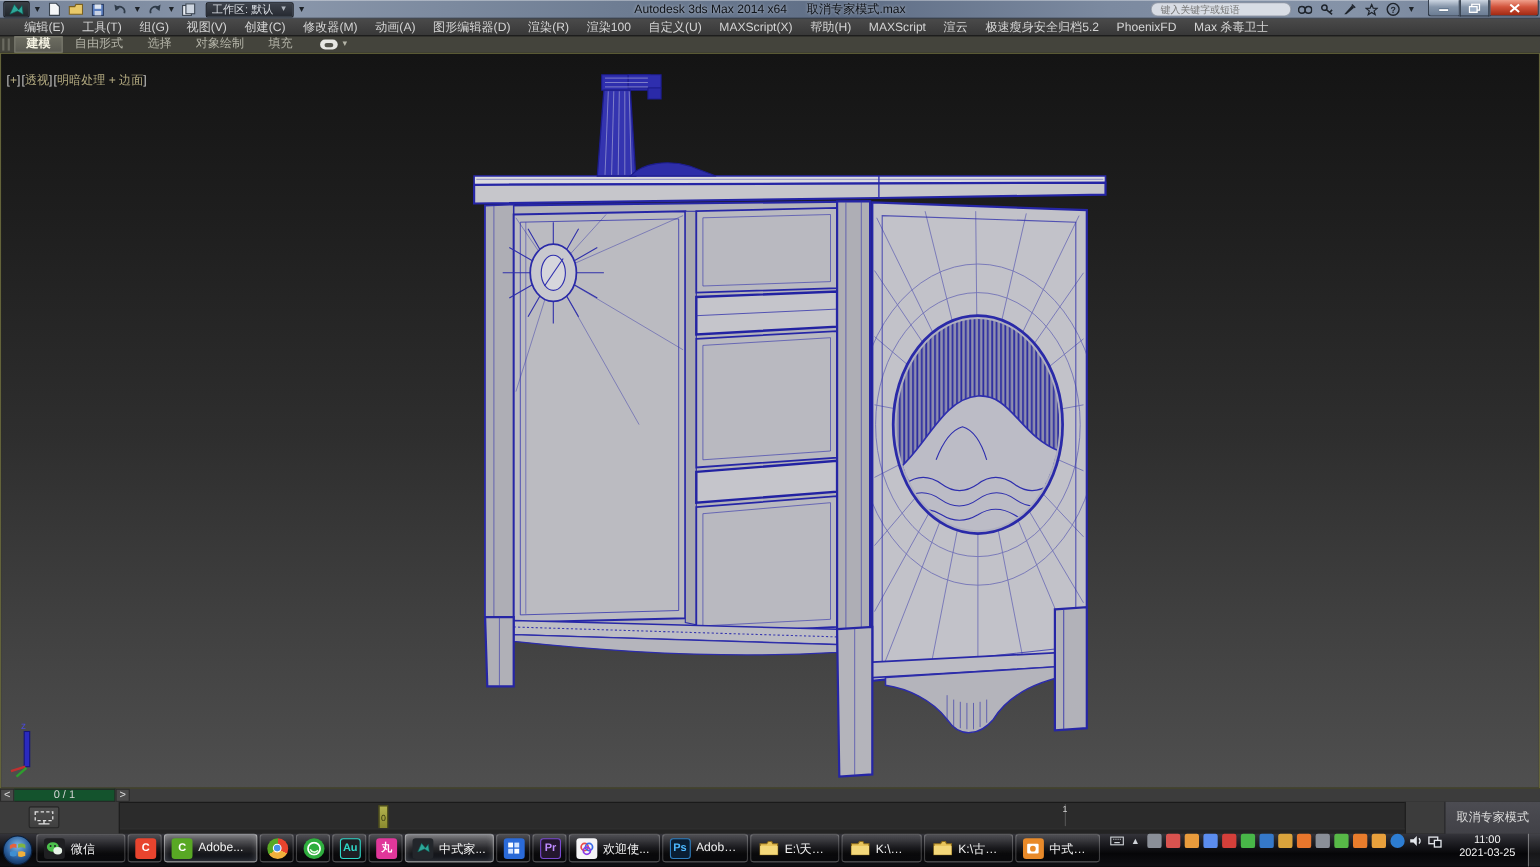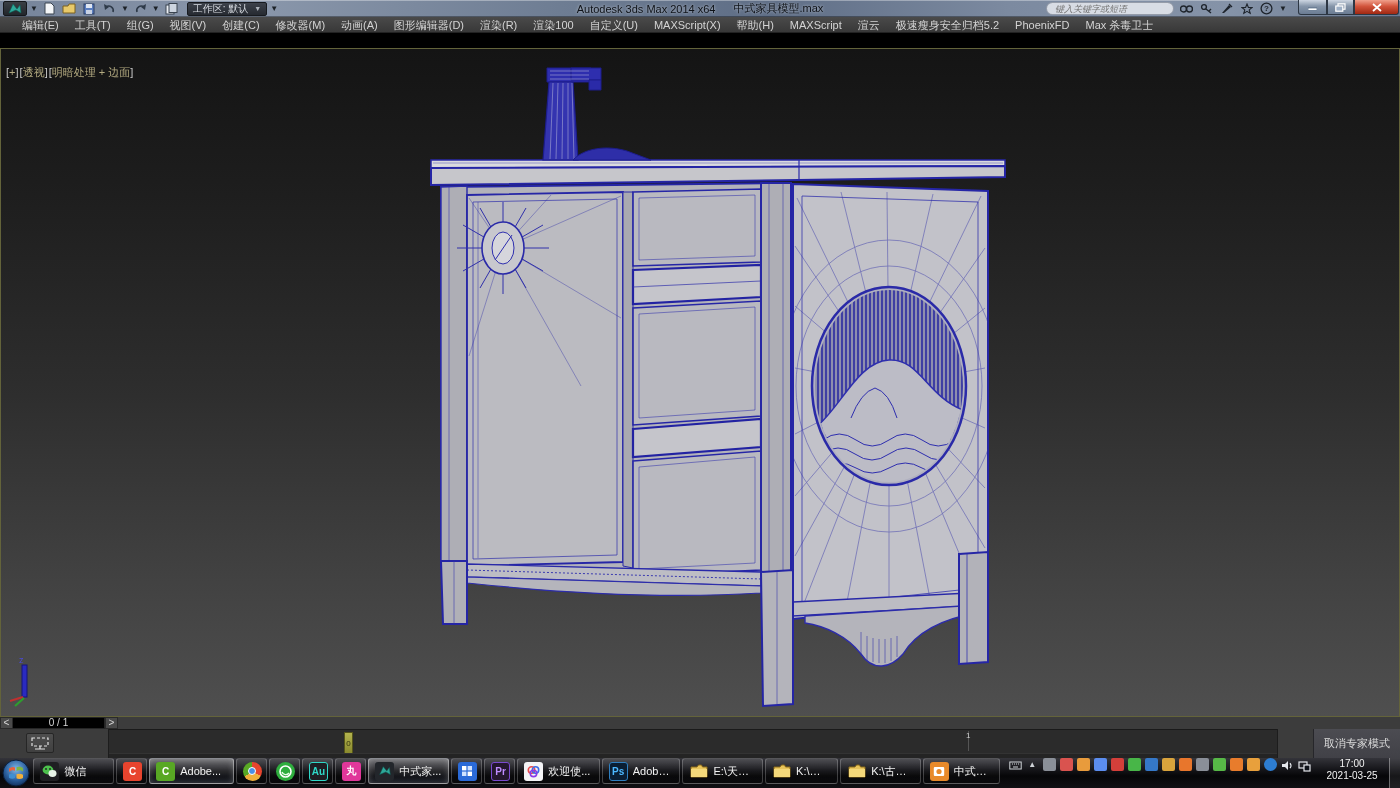--- a/index.html
+++ b/index.html
@@ -20,21 +20,21 @@
   .qat-btn svg { display:block; }
   .tb-caret { font-size:8px; color:#1c2127; }
   .workspace { height:14px; margin-left:4px; background:linear-gradient(#3d424b,#262a31);
     border:1px solid #171a1f; border-radius:2px; color:#d8dce2; font-size:10px;
     display:flex; align-items:center; gap:6px; padding:0 5px; }
   .tb-title { position:absolute; left:0; right:0; top:0; height:17px; display:flex;
     align-items:center; justify-content:center; gap:18px; pointer-events:none;
     font-size:11px; color:#0e1218; text-shadow:0 0 3px rgba(255,255,255,.55); }
   .tb-right { position:absolute; right:0; top:0; height:17px; display:flex; align-items:center; gap:5px; }
   .ic-search { width:128px; height:13px; border:1px solid #55607183; border-radius:7px;
-    background:rgba(235,238,243,.82); font-style:italic; font-size:9px; color:#6a7382;
+    background:rgba(235,238,243,.82); font-size:9px; color:#6a7382;
     padding:0 8px; outline:none; font-family:"Liberation Sans",sans-serif; }
   .ic-ico { width:15px; height:14px; display:flex; align-items:center; justify-content:center; }
   .winbtns { display:flex; margin-left:6px; margin-right:1px; align-self:flex-start; }
   .wbtn { height:15px; border:1px solid #2d3744; border-top:none; display:flex;
     align-items:center; justify-content:center; }
   .wbtn.min  { width:29px; border-radius:0 0 0 3px; background:linear-gradient(#cdd6e2,#8595a9 45%,#6b7c93); }
   .wbtn.max  { width:27px; background:linear-gradient(#cdd6e2,#8595a9 45%,#6b7c93); }
   .wbtn.close{ width:45px; border-radius:0 0 3px 0; background:linear-gradient(#f0a08c,#d2543c 45%,#a22s12 ); background:linear-gradient(#f0a08c,#d2543c 45%,#a02812); }
 
   
@@ -63,21 +63,21 @@
   .vp-label { position:absolute; left:5px; top:3px; font-size:11px; color:#c9c9c9; letter-spacing:0;margin-top:13px; }
   .vp-label .seg { margin-right:1px; }
   .vp-label .txt { color:#b3aa80; }
   #model-svg { position:absolute; left:420px; top:7px; }
   #axis-svg { position:absolute; left:6px; top:604px; }
 
   
   #timebar { position:absolute; left:0; top:717px; width:1400px; height:12px;
     background:#3c3c3c; display:flex; align-items:stretch; font-size:10px; color:#d6d6d6; }
   .t-btn { width:13px; background:#4a4a4a; border:1px solid #2a2a2a; text-align:center; line-height:10px; }
-  .t-frame { width:92px; background:#000000; border:1px solid #252525; border-left:none;
+  .t-frame { width:92px; background:#14532d; border:1px solid #252525; border-left:none;
     text-align:center; line-height:10px; }
 
   
   #trackrow { position:absolute; left:0; top:729px; width:1400px; height:29px; background:#3c3c3c; }
   .key-btn { position:absolute; left:26px; top:4px; width:28px; height:20px;
     background:linear-gradient(#4e4e4e,#404040); border:1px solid #262626; border-radius:2px;
     display:flex; align-items:center; justify-content:center; }
   .track-strip { position:absolute; left:108px; top:0; width:1170px; height:29px;
     background:#2b2b2b; border-left:1px solid #1d1d1d; border-right:1px solid #1d1d1d;
     box-shadow:inset 0 1px 0 #1a1a1a; }
@@ -174,21 +174,21 @@
       </div>
       <div class="workspace">
         <span>工作区: 默认</span>
         <span style="font-size:7px;color:#aeb4bc">▼</span>
       </div>
       <span class="tb-caret">▼</span>
     </div>
 
     <div class="tb-title">
       <span>Autodesk 3ds Max 2014 x64</span>
-      <span>中式家具模型.max</span>
+      <span>取消专家模式.max</span>
     </div>
 
     <div class="tb-right">
       <input class="ic-search" placeholder="键入关键字或短语" style="">
       <div class="ic-ico">
         <svg width="13" height="10" viewBox="0 0 13 10">
             <circle cx="3.5" cy="5" r="3" fill="none" stroke="#1e242c" stroke-width="1.4"></circle>
             <circle cx="9.5" cy="5" r="3" fill="none" stroke="#1e242c" stroke-width="1.4"></circle>
           </svg>
       </div>
@@ -251,20 +251,30 @@
     <span class="menu-item">自定义(U)</span>
     <span class="menu-item">MAXScript(X)</span>
     <span class="menu-item">帮助(H)</span>
     <span class="menu-item">MAXScript</span>
     <span class="menu-item">渲云</span>
     <span class="menu-item">极速瘦身安全归档5.2</span>
     <span class="menu-item">PhoenixFD</span>
     <span class="menu-item">Max 杀毒卫士</span>
   </nav>
 
+  <div id="ribbonbar">
+    <div class="grip"></div>
+    <span class="rtab active">建模</span>
+    <span class="rtab">自由形式</span>
+    <span class="rtab">选择</span>
+    <span class="rtab">对象绘制</span>
+    <span class="rtab">填充</span>
+    <div class="ribbon-pill"></div>
+    <span style="font-size:7px;color:#b4b4a8;margin-left:3px">▼</span>
+  </div>
 
   <div id="viewport">
     <div class="vp-label">
       <span class="seg">[<span class="txt">+</span>]</span><span class="seg">[<span class="txt">透视</span>]</span><span class="seg">[<span class="txt">明暗处理 + 边面</span>]</span>
     </div>
 
     <svg id="model-svg" width="620" height="662" viewBox="0 0 620 662">
       <defs>
         <pattern id="hatchV" width="4" height="8" patternUnits="userSpaceOnUse">
           <rect width="4" height="8" fill="#8e8eae"></rect>
@@ -588,19 +598,19 @@
       </span>
       <span class="chip" style="background:transparent">
         <svg width="13" height="13" viewBox="0 0 13 13">
             <rect x="1" y="3" width="8" height="6" fill="none" stroke="#e4e7ec" stroke-width="1.2"></rect>
             <rect x="6" y="6" width="6" height="6" fill="#10131a" stroke="#e4e7ec" stroke-width="1.2"></rect>
           </svg>
       </span>
     </div>
 
     <div class="clock">
-      <div>17:00</div>
+      <div>11:00</div>
       <div>2021-03-25</div>
     </div>
     <div class="show-desktop"></div>
   </div>
 
 </div>
 
 </body></html>

